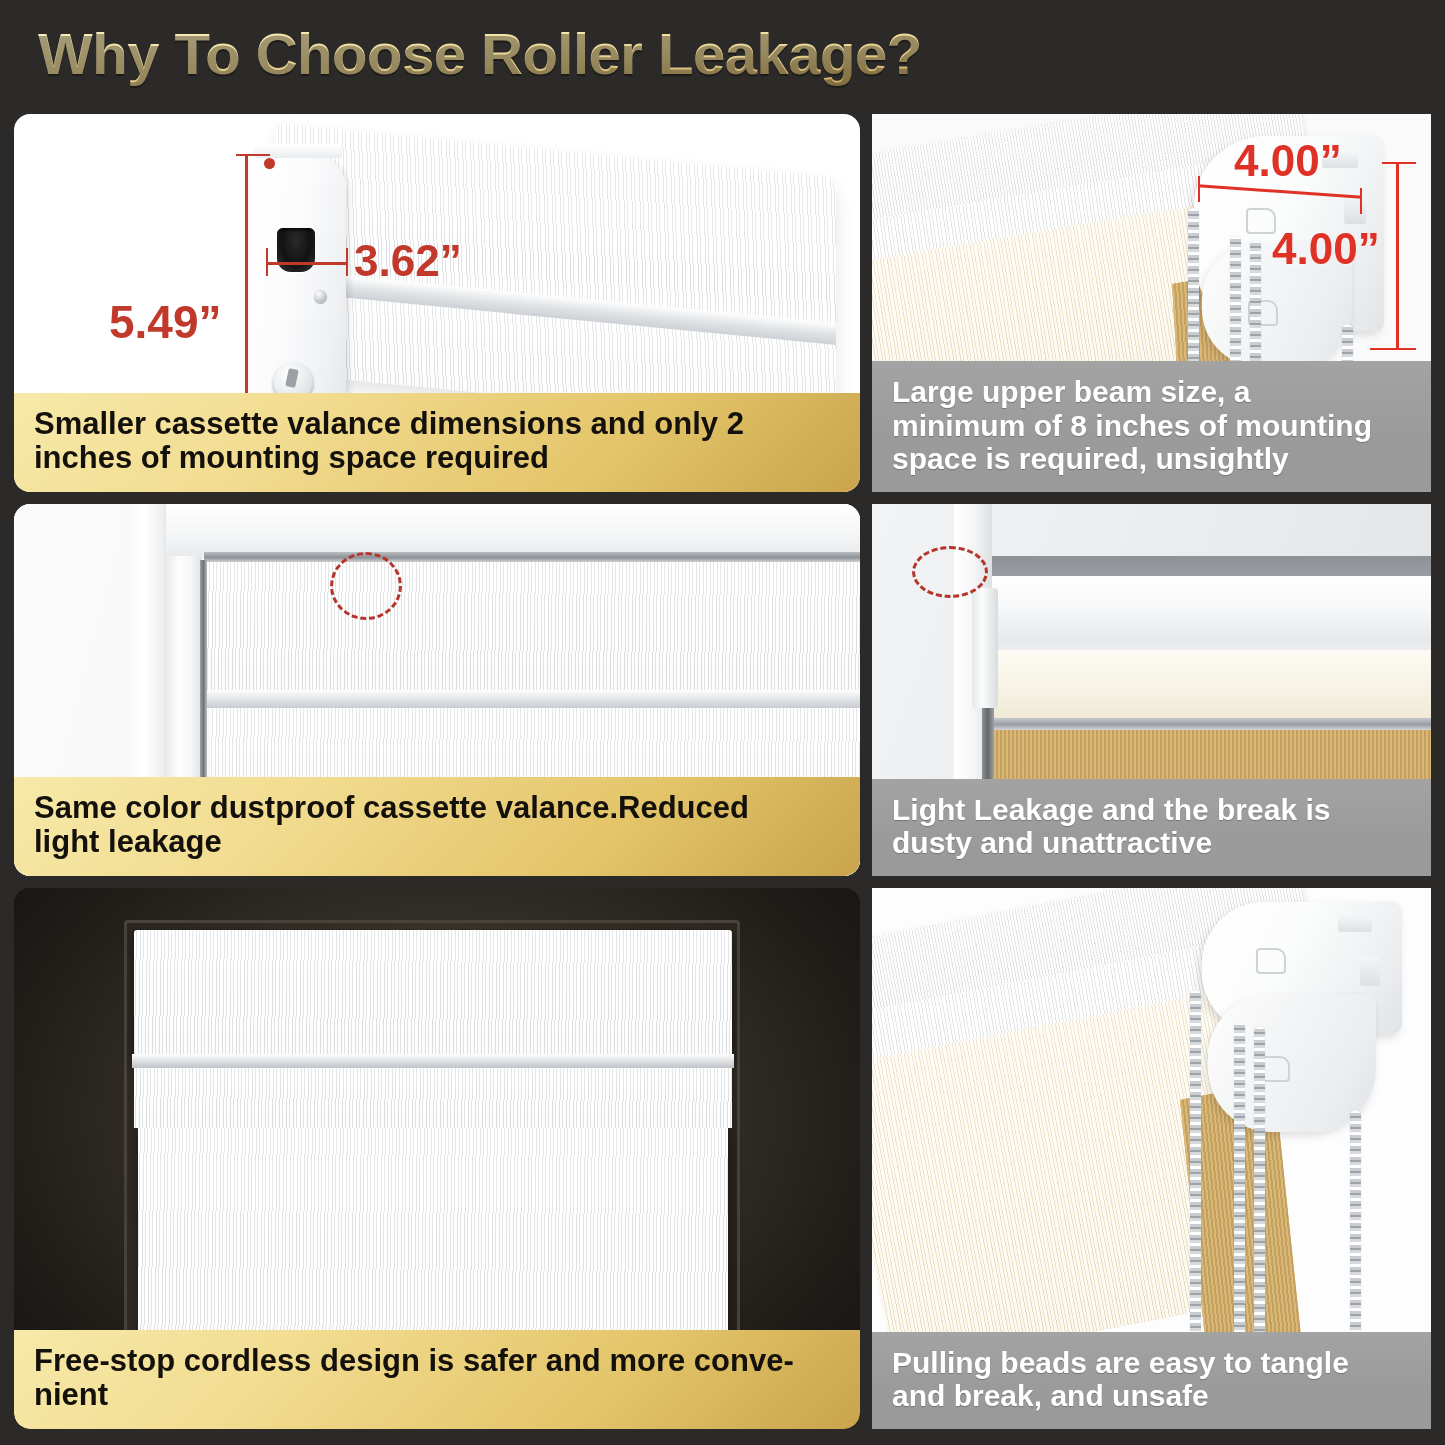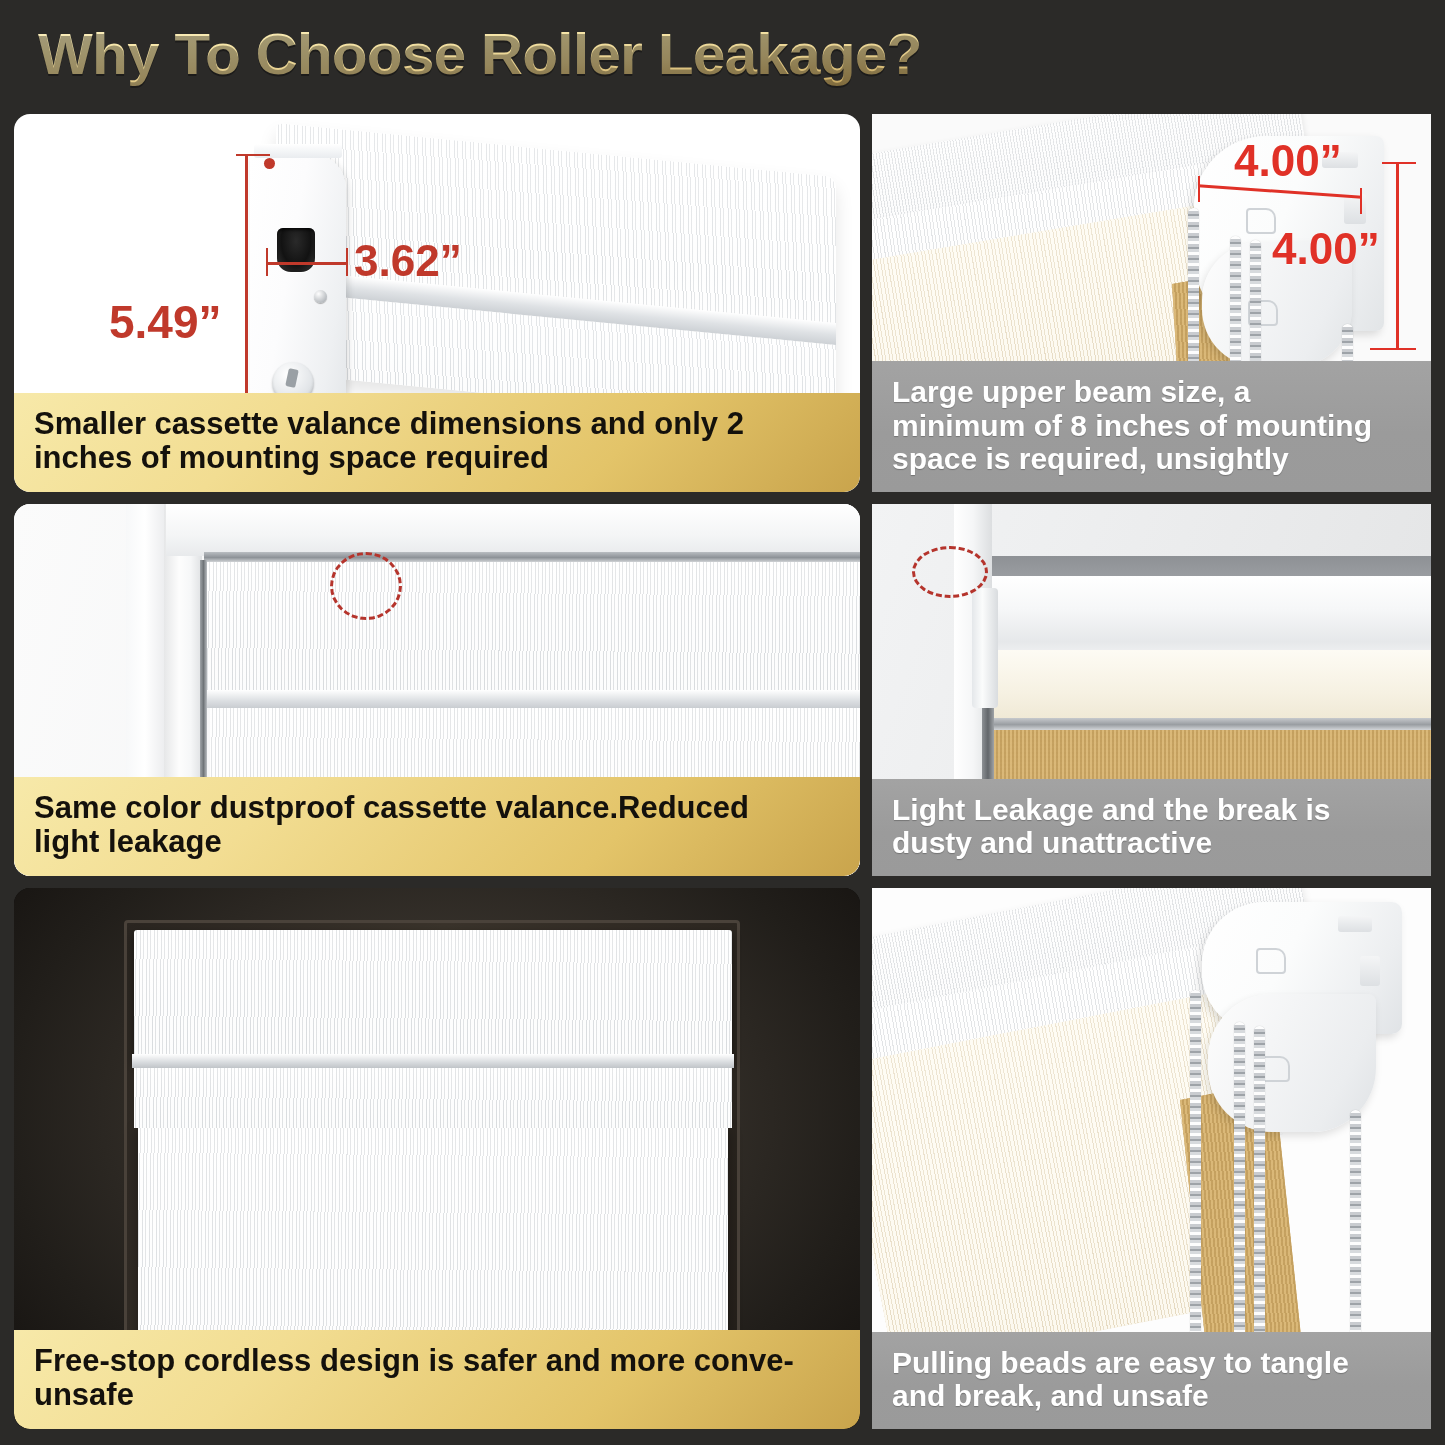--- a/index.html
+++ b/index.html
@@ -499,21 +499,21 @@
       </div>
 
       <div class="bl-valance fabric-white"></div>
       <div class="bl-val-lip"></div>
       <div class="bl-roll fabric-white"></div>
       <div class="bl-shade fabric-white"></div>
 
     </div>
 
     <div class="caption cap-good">Free-stop cordless design is safer and more conve-
-unsafe</div>
+nient</div>
   </div>
 
   <div class="panel p-br sq">
     <div class="photo">
       <div class="br-bg"></div>
       <div class="br-roll"></div>
       <div class="br-fab-white fabric-white"></div>
       <div class="br-fab-beige fabric-beige"></div>
       <div class="br-fab-tan fabric-tan"></div>
 

